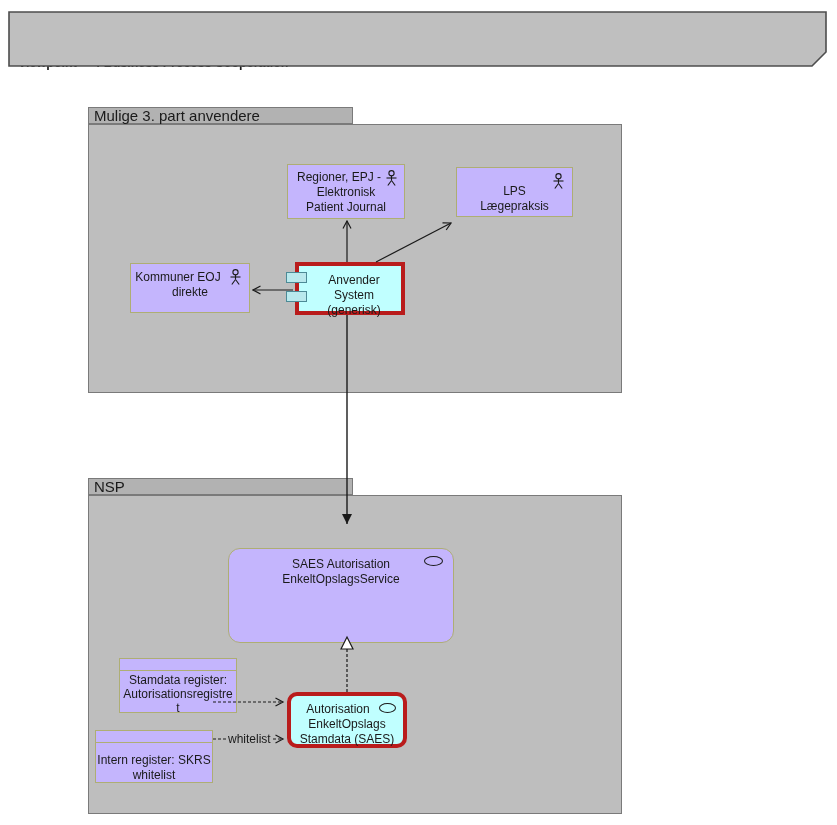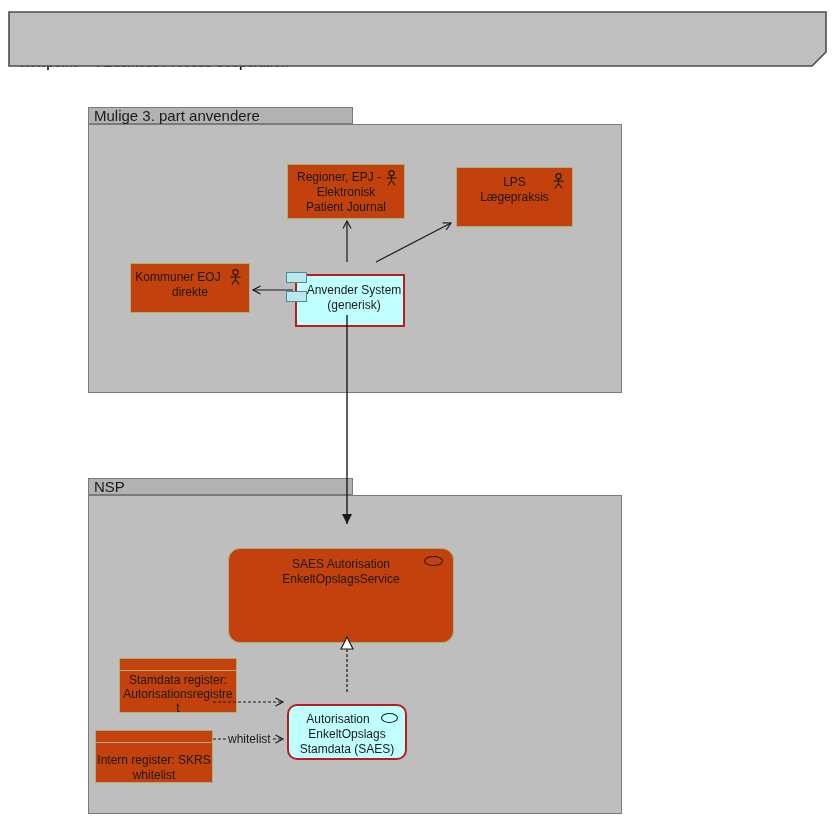--- a/index.html
+++ b/index.html
@@ -18,22 +18,22 @@
     font-size:15px;line-height:16px;padding-left:5px;box-sizing:border-box;
   }
   .group-body{
     position:absolute;background:#bebebe;border:1px solid #7a7a7a;box-sizing:border-box;
   }
   
   .node{
     position:absolute;box-sizing:border-box;text-align:center;
     font-size:12px;line-height:15px;
   }
-  .business{background:#c2410c;border:1px solid #aeae74;}
-  .app{background:#C0FFFF;border:2px solid #b91c1c;margin-top:12px;}
+  .business{background:#c4b5fd;border:1px solid #aeae74;}
+  .app{background:#C0FFFF;border:4px solid #b91c1c;}
   .rounded{border-radius:12px;}
   .rounded-sm{border-radius:10px;}
   .nl{pointer-events:none;}
   
   .actor-icon{position:absolute;width:13px;height:17px;}
   
   .service-icon{position:absolute;border:1.4px solid #1a1a1a;border-radius:50%;background:transparent;}
   
   .comp-tab{position:absolute;background:#b9e9ed;border:1px solid #4d8a96;box-sizing:border-box;}
   
@@ -77,21 +77,21 @@
         <line x1="1.5" y1="8" x2="11.5" y2="8"></line>
         <line x1="6.5" y1="10.5" x2="2.8" y2="15.5"></line>
         <line x1="6.5" y1="10.5" x2="10.2" y2="15.5"></line>
       </g>
     </svg>
     <div class="nl" style="padding-right:14px;">Regioner, EPJ -</div>
     <div class="nl">Elektronisk</div>
     <div class="nl">Patient Journal</div>
   </div>
 
-  <div class="node business" style="left:456px;top:167px;width:117px;height:60px;padding-top:7px;">
+  <div class="node business" style="left:456px;top:167px;width:117px;height:50px;padding-top:16px;">
     <svg class="actor-icon" style="right:7px;top:5px;" viewBox="0 0 13 17">
       <g fill="none" stroke="#1a1a1a" stroke-width="1.1">
         <circle cx="6.5" cy="3.2" r="2.6"></circle>
         <line x1="6.5" y1="5.8" x2="6.5" y2="10.5"></line>
         <line x1="1.5" y1="8" x2="11.5" y2="8"></line>
         <line x1="6.5" y1="10.5" x2="2.8" y2="15.5"></line>
         <line x1="6.5" y1="10.5" x2="10.2" y2="15.5"></line>
       </g>
     </svg>
     <div class="nl">LPS</div>

